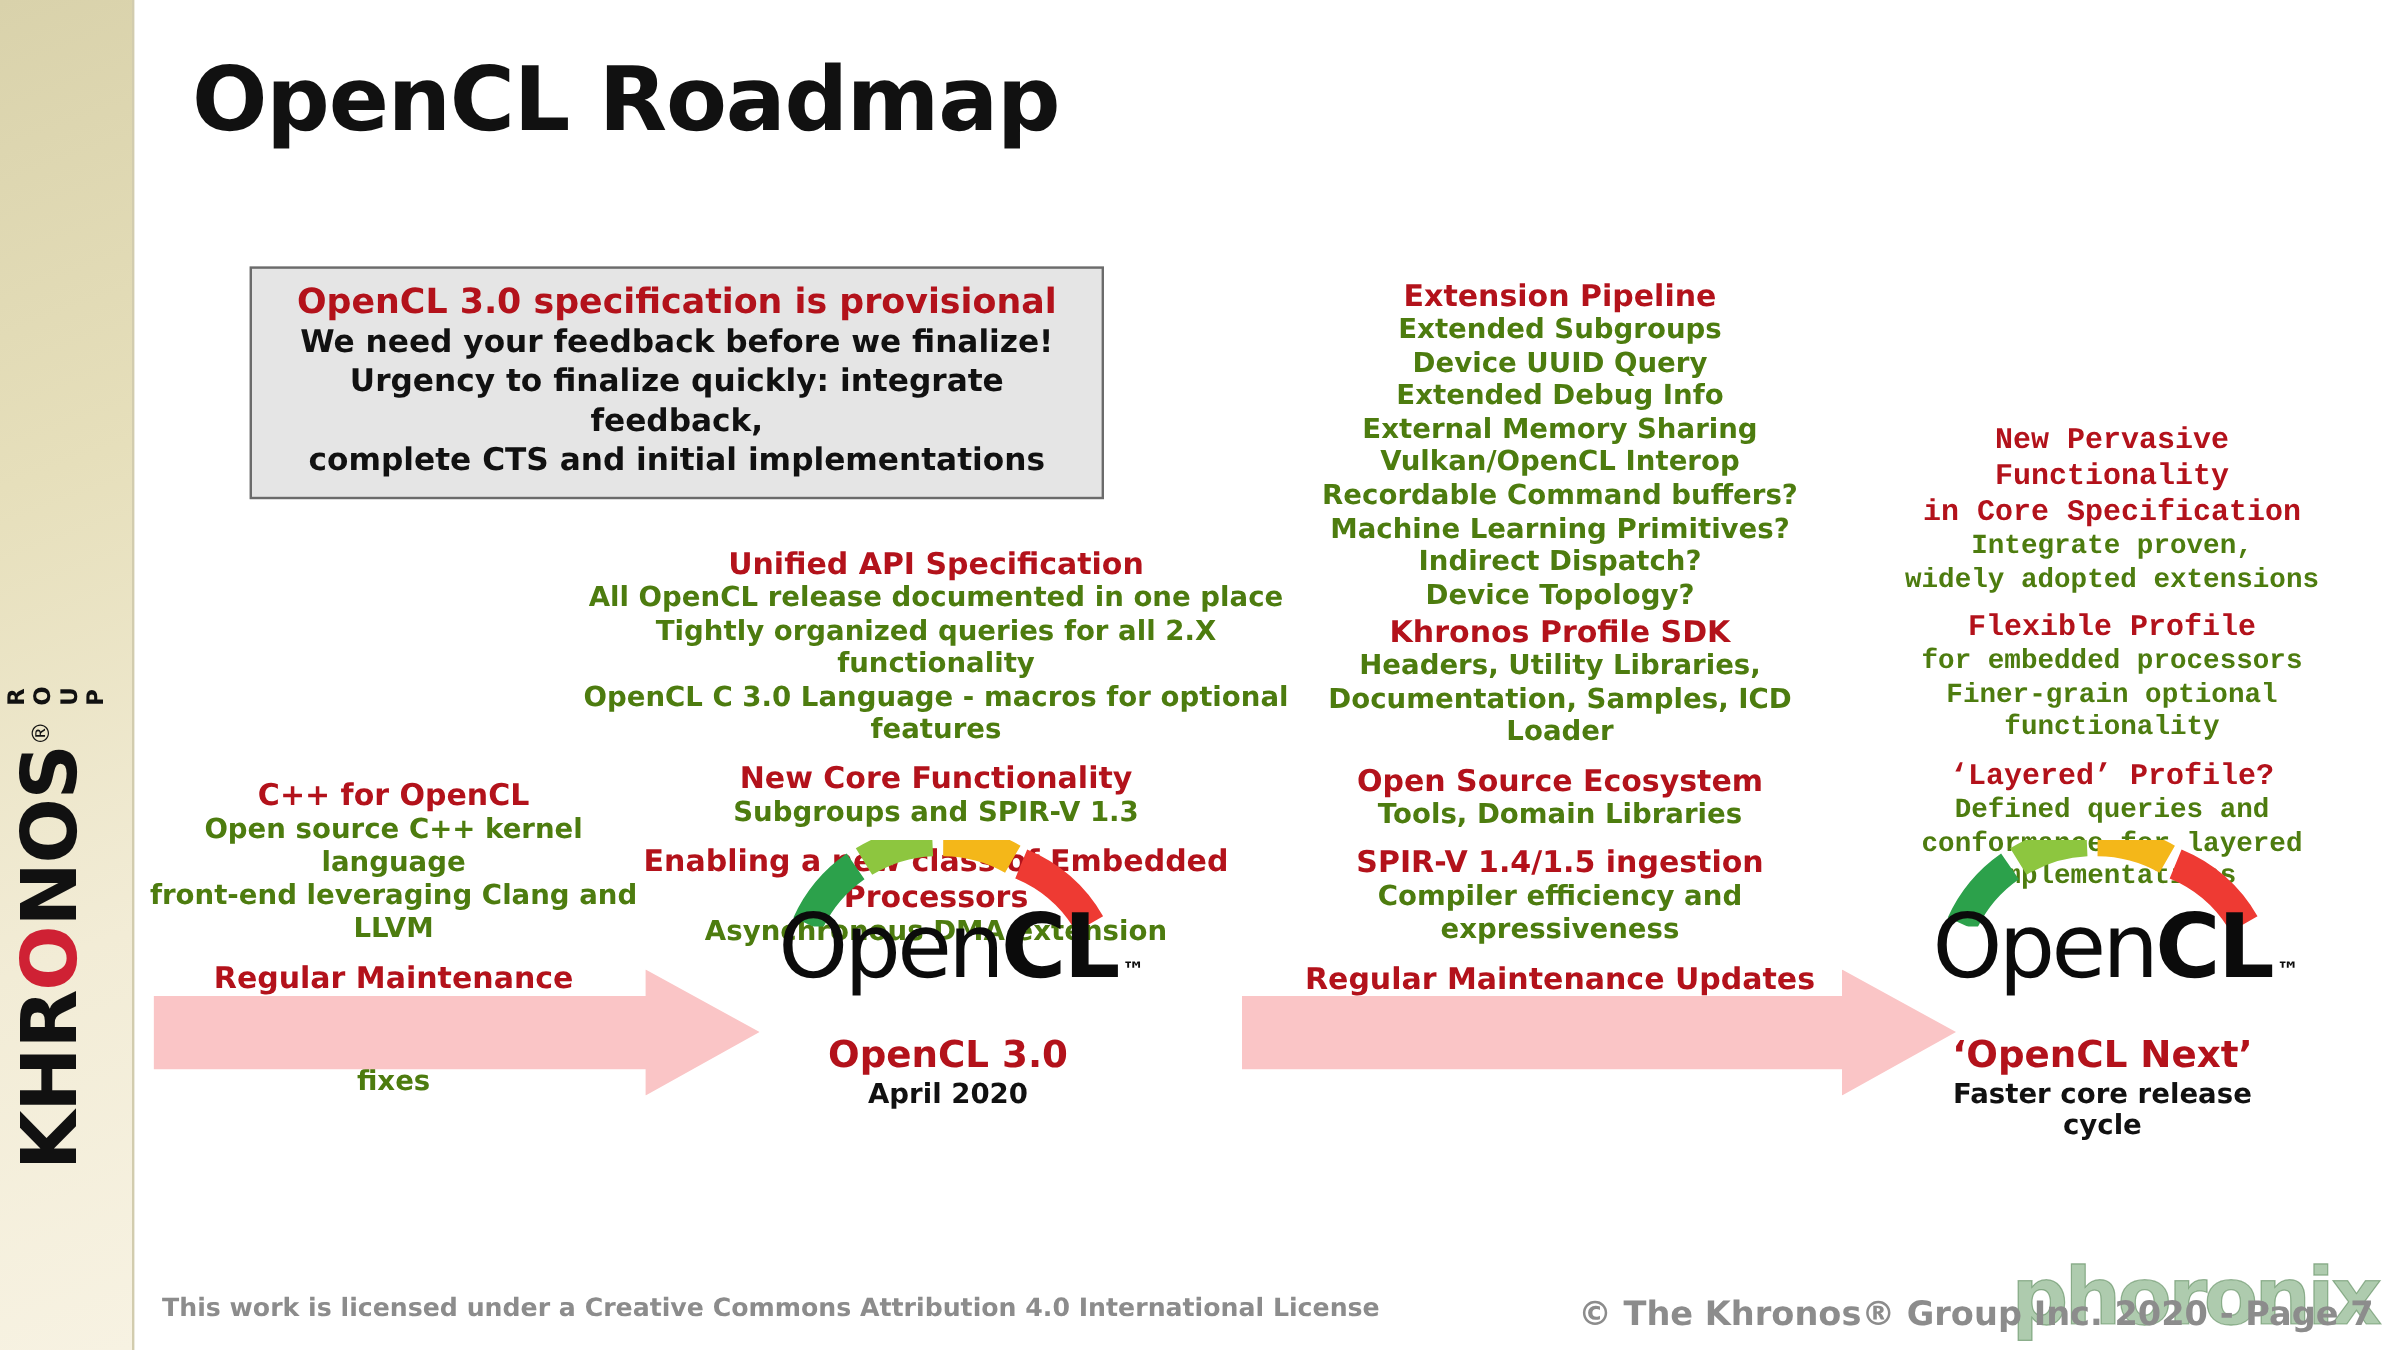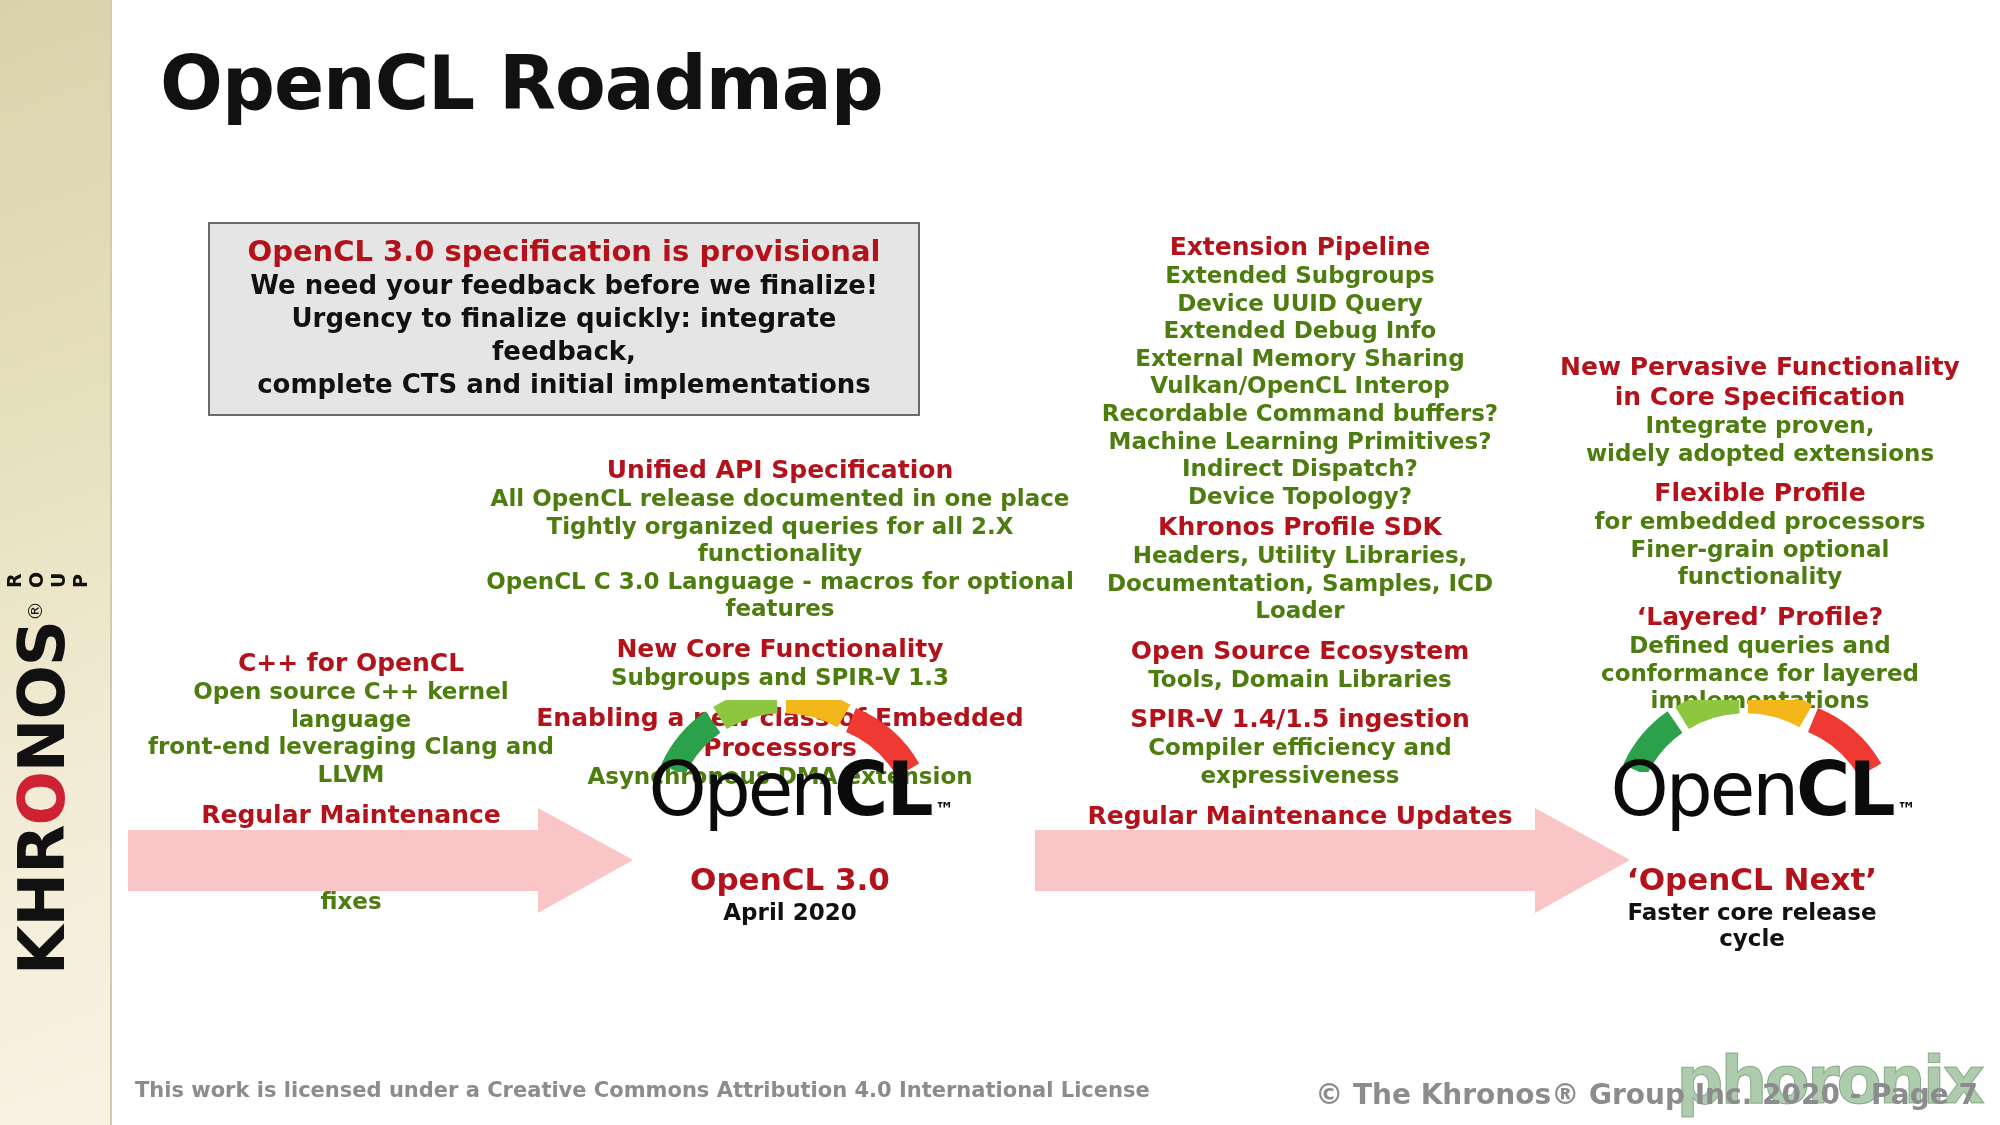--- a/index.html
+++ b/index.html
@@ -66,21 +66,21 @@
   .callout .ln{
     color:#111;font-weight:bold;font-size:26px;line-height:1.26;
   }
 
   
   .blk{position:absolute;text-align:center;}
   .hd{color:#b3121b;font-weight:bold;line-height:1.2;}
   .bd{color:#4d7c0f;font-weight:bold;line-height:1.2;}
 
   
-  #col1{left:118px;top:648px;width:420px;margin-left:23px;}
+  #col1{left:118px;top:648px;width:420px;}
   #col1 .hd{font-size:25px;}
   #col1 .bd{font-size:23px;}
   #col1 .gap{height:12px;}
 
   
   #col2{left:480px;top:455px;width:600px;}
   #col2 .hd{font-size:25px;text-align:center;}
   #col2 .bd{font-size:23px;}
   #col2 .gap{height:11px;}
 
@@ -89,21 +89,21 @@
   #col3a .hd{font-size:25px;}
   #col3a .bd{font-size:23px;}
 
   
   #col3b{left:1080px;top:512px;width:440px;}
   #col3b .hd{font-size:25px;}
   #col3b .bd{font-size:23px;}
   #col3b .gap{height:11px;}
 
   
-  #col4{left:1560px;top:352px;width:400px;}
+  #col4{left:1560px;top:352px;width:400px;font-family:Liberation Mono, monospace;}
   #col4 .hd{font-size:25px;}
   #col4 .bd{font-size:23px;}
   #col4 .gap{height:11px;}
 
   
   .arrow{position:absolute;height:105px;}
   .arrow svg{display:block;width:100%;height:100%;}
   #arrow1{left:128px;top:808px;width:505px;}
   #arrow2{left:1035px;top:808px;width:595px;}
 

